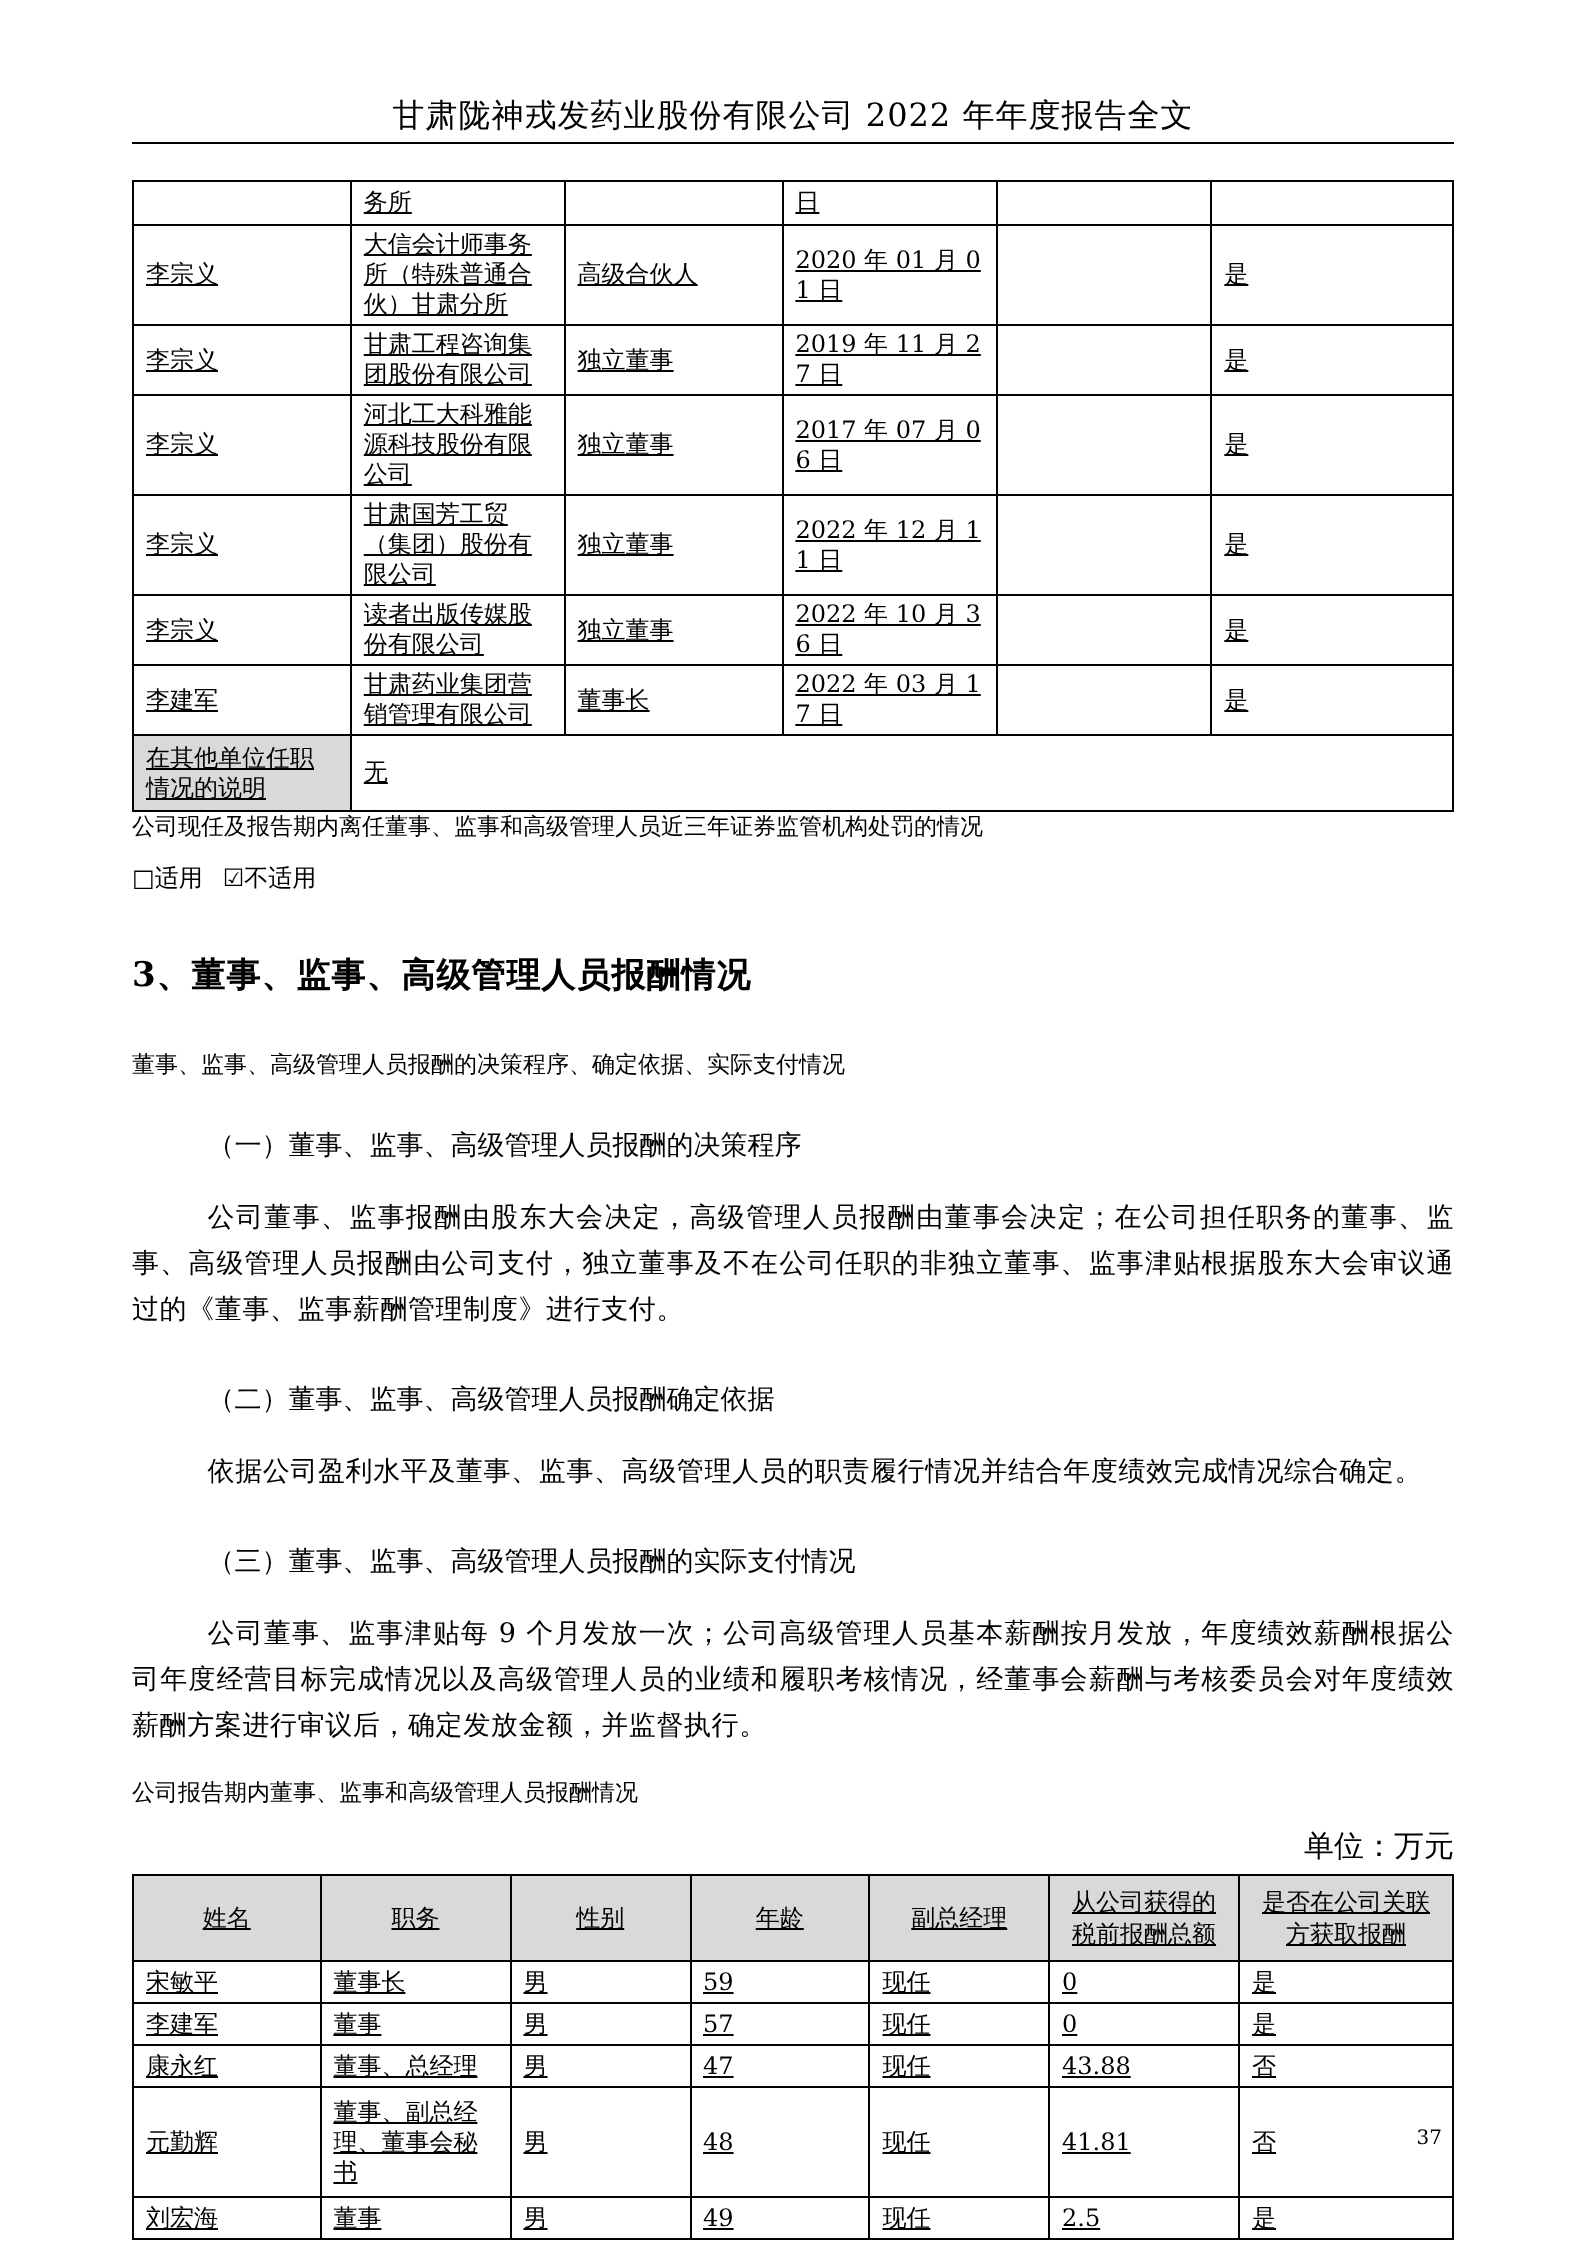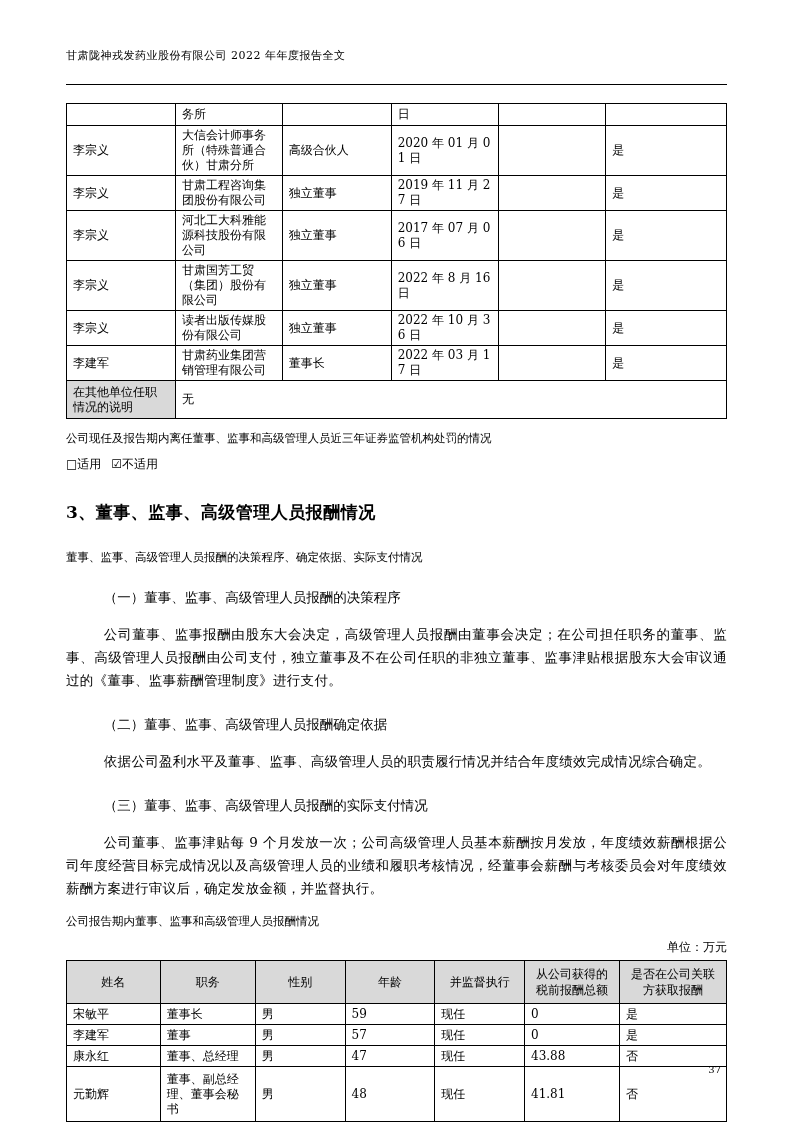--- a/index.html
+++ b/index.html
@@ -4,49 +4,49 @@
 <style>
   html,body{margin:0;padding:0;background:#ffffff;}
   .page{
     width:793px;height:1122px;position:relative;box-sizing:border-box;
     background:#ffffff;color:#000;
     font-family:"DejaVu Serif","Liberation Serif",serif;
     padding:48px 66px 0 66px;overflow:hidden;
   }
   
   .doc-header{
-    text-align:left;font-size:11px;letter-spacing:0.5px;
-    padding-bottom:21px;border-bottom:1.6px solid #000;
+    text-align:center;font-size:16px;letter-spacing:0.5px;
+    padding-bottom:2px;border-bottom:1.6px solid #000;
   }
   
-  table{border-collapse:collapse;width:100%;table-layout:fixed;}
+  table{border-collapse:collapse;width:100%;table-layout:fixed;text-decoration:underline;}
   td,th{border:1px solid #000;font-size:12px;font-weight:normal;
         padding:2px 6px;vertical-align:middle;line-height:15px;
         word-break:break-all;overflow:hidden;}
   .tbl1{margin-top:18px;}
   .tbl1 tr.h22{height:22px;} .tbl1 tr.h35{height:35px;}
   .tbl1 tr.h46{height:46px;} .tbl1 tr.h38{height:38px;}
   .cell-gray{background:#d9d9d9;}
   .tbl2 th{background:#d9d9d9;text-align:center;line-height:16px;}
   .tbl2 tr.hdr{height:43px;}
   .tbl2 tr.h21{height:21px;} .tbl2 tr.h55{height:55px;}
   .num{text-align:left;}
   
   .smalltext{font-size:11.5px;line-height:15px;}
-  .penalty-line{margin-top:12px;}
+  .penalty-line{margin-top:0;}
   .check-line{margin-top:10px;font-size:12px;}
   .check-line .box{font-family:"DejaVu Sans","Liberation Sans",sans-serif;font-size:12px;}
   .gap{display:inline-block;width:10px;}
   .sec-heading{font-size:17px;font-weight:bold;margin-top:28px;letter-spacing:0.5px;}
   .intro-line{margin-top:26px;}
   .item-title{font-size:13.5px;margin-top:24px;text-indent:2.8em;}
   .para{font-size:13.5px;line-height:23px;margin-top:16px;
         text-indent:2.8em;text-align:justify;letter-spacing:0.3px;}
   .caption-line{margin-top:14px;}
-  .unit-line{font-size:12px;text-align:right;margin:10px 0 4px 0;}
+  .unit-line{font-size:15px;text-align:right;margin:10px 0 4px 0;}
   .page-num{position:absolute;right:72px;top:1064px;font-size:10px;}
 </style>
 </head>
 <body>
 
 <div class="page">
 
   <div class="doc-header">
     <span>甘肃陇神戎发药业股份有限公司 2022 年年度报告全文</span>
   </div>
@@ -90,21 +90,21 @@
       <td>河北工大科雅能源科技股份有限公司</td>
       <td>独立董事</td>
       <td>2017 年 07 月 06 日</td>
       <td></td>
       <td>是</td>
     </tr>
     <tr class="h46">
       <td>李宗义</td>
       <td>甘肃国芳工贸（集团）股份有限公司</td>
       <td>独立董事</td>
-      <td>2022 年 8 月 16 日</td>
+      <td>2022 年 12 月 11 日</td>
       <td></td>
       <td>是</td>
     </tr>
     <tr class="h35">
       <td>李宗义</td>
       <td>读者出版传媒股份有限公司</td>
       <td>独立董事</td>
       <td>2022 年 10 月 36 日</td>
       <td></td>
       <td>是</td>
@@ -156,21 +156,21 @@
         <col style="width:13.6%">
         <col style="width:14.4%">
         <col style="width:16.2%">
     </colgroup>
     <tbody>
         <tr class="hdr">
       <th>姓名</th>
       <th>职务</th>
       <th>性别</th>
       <th>年龄</th>
-      <th>并监督执行</th>
+      <th>副总经理</th>
       <th>从公司获得的税前报酬总额</th>
       <th>是否在公司关联方获取报酬</th>
     </tr>
     <tr class="h21">
       <td>宋敏平</td>
       <td>董事长</td>
       <td>男</td>
       <td class="num">59</td>
       <td>现任</td>
       <td class="num">0</td>

